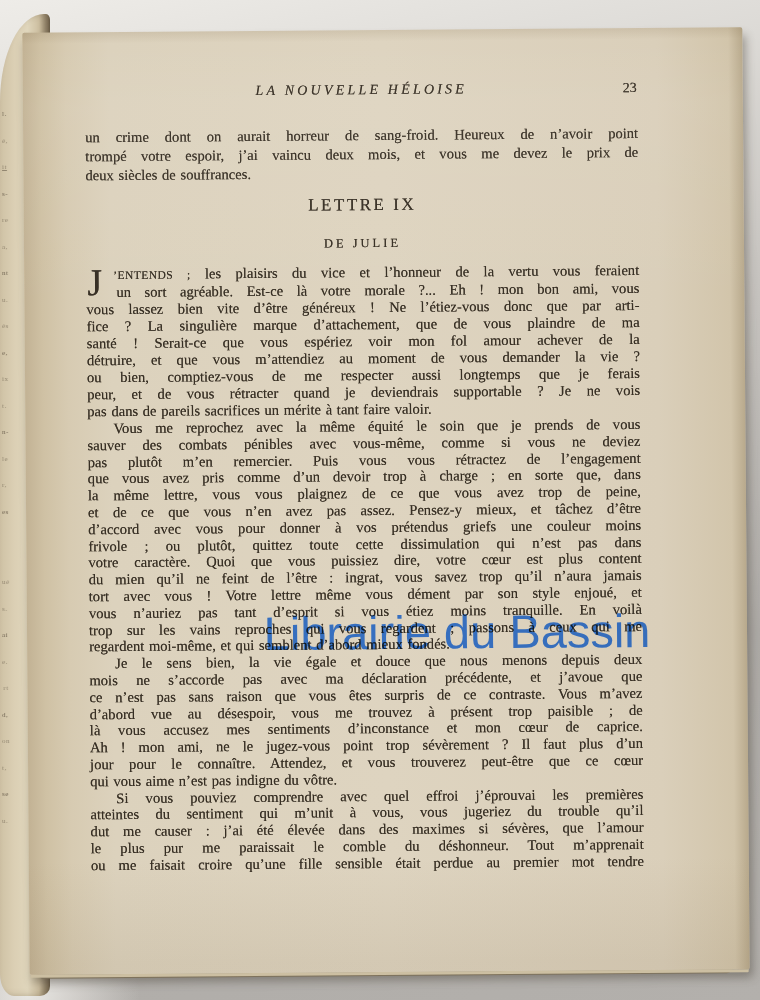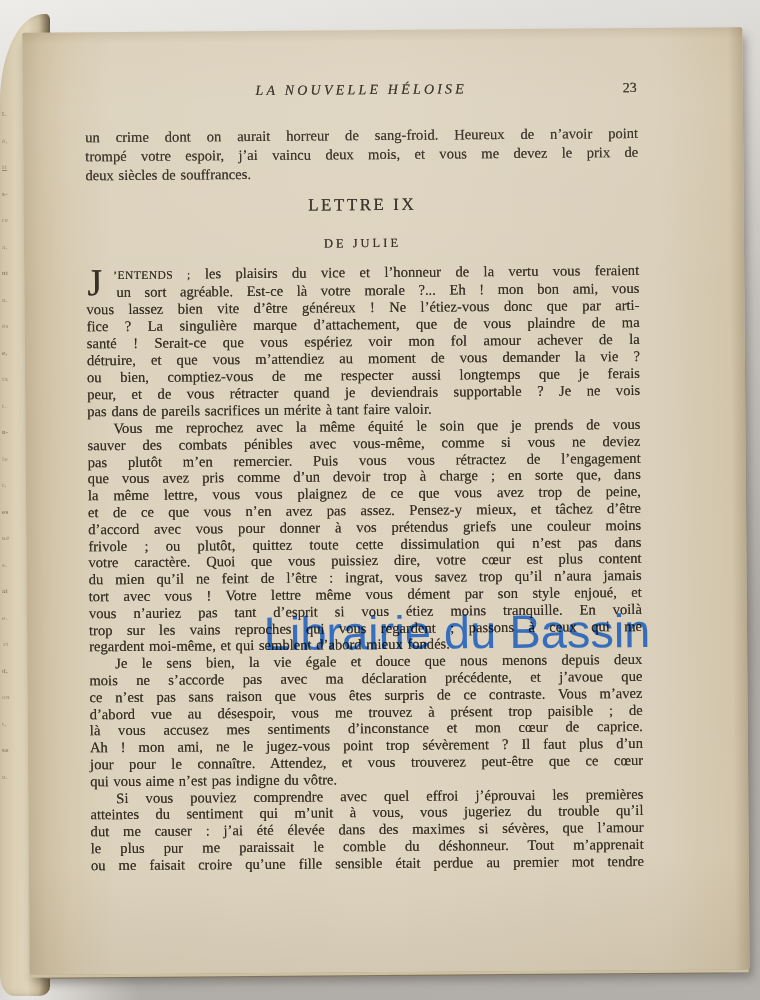--- a/index.html
+++ b/index.html
@@ -102,21 +102,21 @@
       <div class="fragment" style="opacity: 0.9;">nt</div>
       <div class="fragment" style="opacity: 0.6;">u.</div>
       <div class="fragment" style="opacity: 0.6;">és</div>
       <div class="fragment" style="opacity: 0.9;">e,</div>
       <div class="fragment" style="opacity: 0.6;">ix</div>
       <div class="fragment" style="opacity: 0.6;">t.</div>
       <div class="fragment" style="opacity: 0.9;">n-</div>
       <div class="fragment" style="opacity: 0.6;">le</div>
       <div class="fragment" style="opacity: 0.6;">r,</div>
       <div class="fragment" style="opacity: 0.9;">es</div>
-      <div class="fragment" style="opacity: 0.6;">ué</div>
+      <div class="fragment" style="opacity: 0.6; margin-top: 44px;">ué</div>
       <div class="fragment" style="opacity: 0.6;">s.</div>
       <div class="fragment" style="opacity: 0.9;">ai</div>
       <div class="fragment" style="opacity: 0.6;">e.</div>
       <div class="fragment" style="opacity: 0.6; text-align: center;">rt</div>
       <div class="fragment" style="opacity: 0.9;">d,</div>
       <div class="fragment" style="opacity: 0.6;">on</div>
       <div class="fragment" style="opacity: 0.6;">t,</div>
       <div class="fragment" style="opacity: 0.9;">se</div>
       <div class="fragment" style="opacity: 0.6;">u.</div>
     </div>

